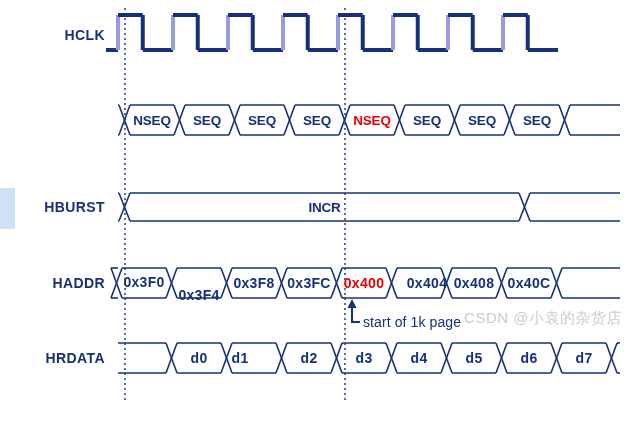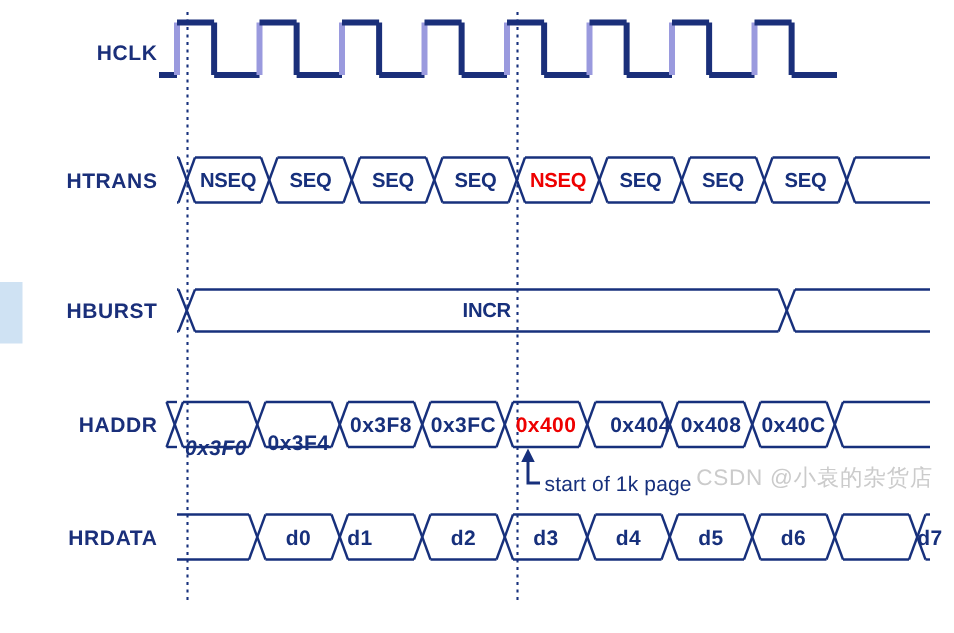--- a/index.html
+++ b/index.html
@@ -225,48 +225,47 @@
       <line x1="606" y1="373" x2="617" y2="343" stroke="#17307c" stroke-width="1.6"></line>
       <line x1="617" y1="343" x2="620" y2="343" stroke="#17307c" stroke-width="1.6"></line>
       <line x1="617" y1="373" x2="620" y2="373" stroke="#17307c" stroke-width="1.6"></line>
       <line x1="125" y1="8" x2="125" y2="402" stroke="#17307c" stroke-width="1.4" stroke-dasharray="2 3"></line>
       <line x1="345" y1="8" x2="345" y2="402" stroke="#17307c" stroke-width="1.4" stroke-dasharray="2 3"></line>
       <path d="M 360 322 H 352 V 306" stroke="#17307c" stroke-width="2" fill="none"></path>
       <path d="M 352 299 l -4.5 9 l 9 0 Z" fill="#17307c"></path>
     </svg>
 
   <div class="sig-label" style="left:0;width:105px;top:35px;">HCLK</div>
-  <div class="sig-label" style="left:0;width:105px;top:120px;">HTRANS</div>
   <div class="sig-label" style="left:0;width:105px;top:207px;">HBURST</div>
   <div class="sig-label" style="left:0;width:105px;top:283px;">HADDR</div>
   <div class="sig-label" style="left:0;width:105px;top:358px;">HRDATA</div>
 
   <div id="text-layer">
       <div class="bus-text" style="left: 152px; top: 120px;">NSEQ</div>
       <div class="bus-text" style="left: 207px; top: 120px;">SEQ</div>
       <div class="bus-text" style="left: 262px; top: 120px;">SEQ</div>
       <div class="bus-text" style="left: 317px; top: 120px;">SEQ</div>
       <div class="bus-text red" style="left: 372px; top: 120px;">NSEQ</div>
       <div class="bus-text" style="left: 427px; top: 120px;">SEQ</div>
       <div class="bus-text" style="left: 482px; top: 120px;">SEQ</div>
       <div class="bus-text" style="left: 537px; top: 120px;">SEQ</div>
       <div class="bus-text" style="left: 324.5px; top: 207px;">INCR</div>
-      <div class="bus-text big" style="left: 144px; top: 298px; font-style: italic;">0x3F0</div>
+      <div class="bus-text big" style="left: 144px; top: 282px;">0x3F0</div>
       <div class="bus-text big" style="left: 199px; top: 283px; margin-top: 12px;">0x3F4</div>
       <div class="bus-text big" style="left: 254px; top: 283px;">0x3F8</div>
       <div class="bus-text big" style="left: 309px; top: 283px;">0x3FC</div>
       <div class="bus-text red big" style="left: 364px; top: 283px;">0x400</div>
       <div class="bus-text big" style="left: 427px; top: 283px;">0x404</div>
       <div class="bus-text big" style="left: 474px; top: 283px; text-align: center;">0x408</div>
       <div class="bus-text big" style="left: 529px; top: 283px;">0x40C</div>
       <div class="bus-text big" style="left: 199px; top: 358px;">d0</div>
       <div class="bus-text big" style="left: 240px; top: 358px;">d1</div>
       <div class="bus-text big" style="left: 309px; top: 358px;">d2</div>
       <div class="bus-text big" style="left: 364px; top: 358px;">d3</div>
       <div class="bus-text big" style="left: 419px; top: 358px;">d4</div>
       <div class="bus-text big" style="left: 474px; top: 358px;">d5</div>
       <div class="bus-text big" style="left: 529px; top: 358px;">d6</div>
-      <div class="bus-text big" style="left: 584px; top: 358px; margin-left: 36px;">d7</div>
+      <div class="bus-text big" style="left: 584px; top: 358px;">d7</div>
       <div class="annot" style="left: 363px; top: 322px;">start of 1k page</div>
     </div>
 
   <div class="watermark">CSDN @小袁的杂货店</div>
 </div>
 
 </body></html>

